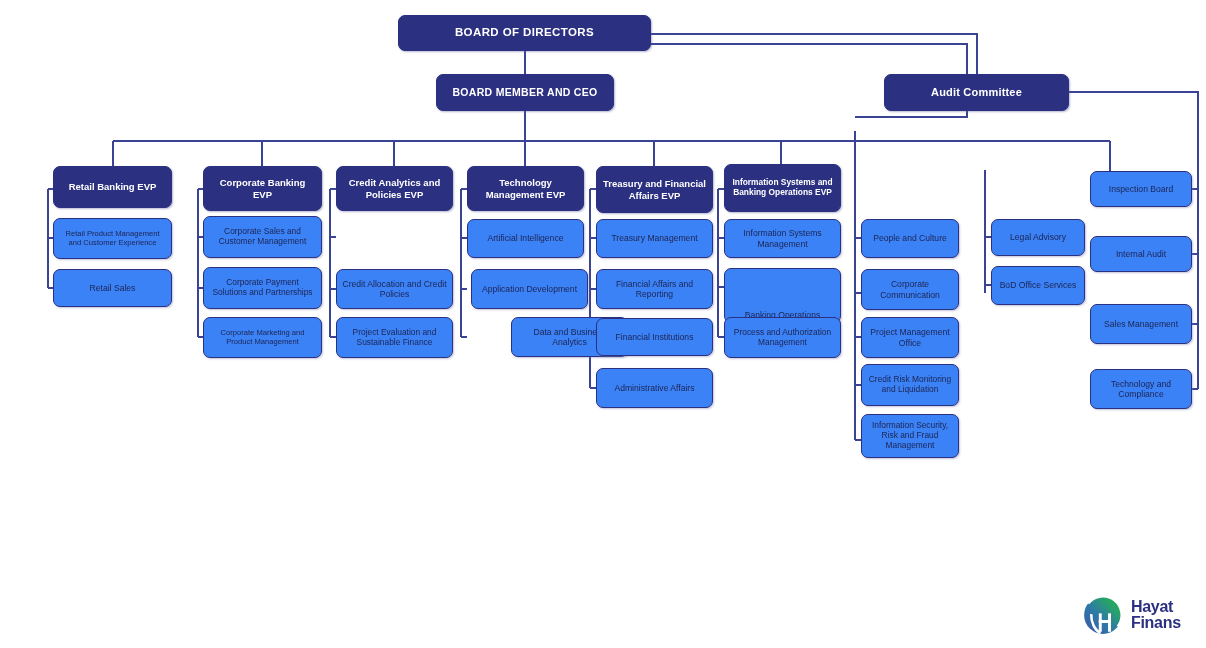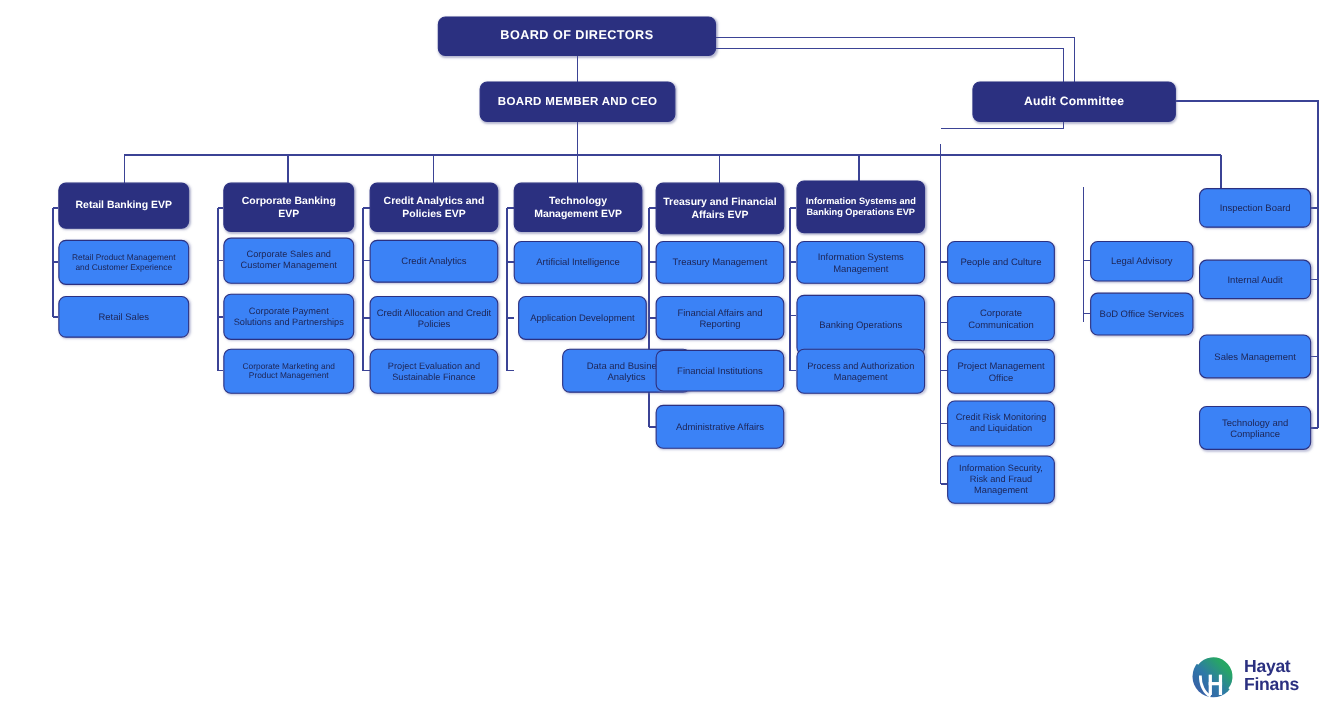--- a/index.html
+++ b/index.html
@@ -177,23 +177,20 @@
   <div class="node leaf" style="left:203px;top:267px;width:119px;height:42px;font-size:8.4px;">
     <span>Corporate Payment Solutions and Partnerships</span>
   </div>
   <div class="node leaf" style="left:203px;top:317px;width:119px;height:41px;font-size:7.6px;">
     <span>Corporate Marketing and Product Management</span>
   </div>
 
   <div class="node top" style="left:336px;top:166px;width:117px;height:45px;font-size:9.5px;">
     <span>Credit Analytics and Policies EVP</span>
   </div>
-  <div class="node leaf" style="left:336px;top:218px;width:117px;height:39px;font-size:8.6px;">
-    <span>Credit Analytics</span>
-  </div>
   <div class="node leaf" style="left:336px;top:269px;width:117px;height:40px;font-size:8.6px;">
     <span>Credit Allocation and Credit Policies</span>
   </div>
   <div class="node leaf" style="left:336px;top:317px;width:117px;height:41px;font-size:8.4px;">
     <span>Project Evaluation and Sustainable Finance</span>
   </div>
 
   <div class="node top" style="left:467px;top:166px;width:117px;height:45px;font-size:9.5px;">
     <span>Technology Management EVP</span>
   </div>
@@ -222,21 +219,21 @@
   <div class="node leaf" style="left:596px;top:368px;width:117px;height:40px;font-size:8.6px;">
     <span>Administrative Affairs</span>
   </div>
 
   <div class="node top" style="left:724px;top:164px;width:117px;height:48px;font-size:8.4px;">
     <span>Information Systems and Banking Operations EVP</span>
   </div>
   <div class="node leaf" style="left:724px;top:219px;width:117px;height:39px;font-size:8.6px;">
     <span>Information Systems Management</span>
   </div>
-  <div class="node leaf" style="left:724px;top:268px;width:117px;height:55px;font-size:8.6px;">
+  <div class="node leaf" style="left:724px;top:268px;width:117px;height:55px;font-size:8.6px;align-items:flex-end;">
     <span>Banking Operations</span>
   </div>
   <div class="node leaf" style="left:724px;top:317px;width:117px;height:41px;font-size:8.4px;">
     <span>Process and Authorization Management</span>
   </div>
 
   <div class="node leaf" style="left:861px;top:219px;width:98px;height:39px;font-size:8.6px;">
     <span>People and Culture</span>
   </div>
   <div class="node leaf" style="left:861px;top:269px;width:98px;height:41px;font-size:8.6px;">

